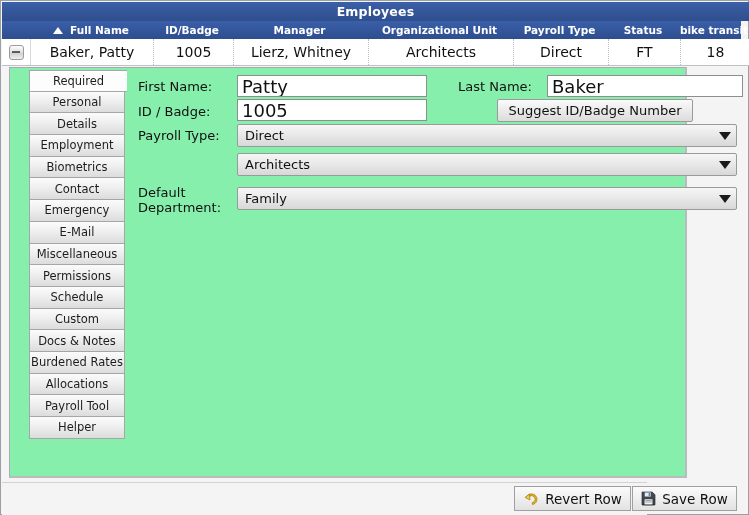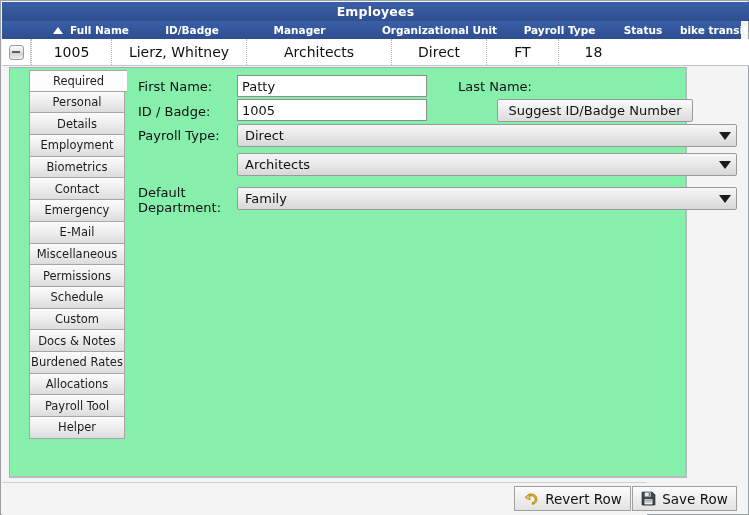--- a/index.html
+++ b/index.html
@@ -173,21 +173,21 @@
     font-size: 13px;
     color: #111111;
     line-height: 15px;
   }
   .text-input {
     position: absolute;
     box-sizing: border-box;
     border: 1px solid #8e8e8e;
     background: #ffffff;
     font-family: "DejaVu Sans", "Liberation Sans", sans-serif;
-    font-size: 13px;
+    font-size: 18px;
     color: #111111;
     padding: 0 4px;
     line-height: 20px;
     height: 22px;
     outline: none;
   }
   .push-btn {
     position: absolute;
     box-sizing: border-box;
     border: 1px solid #9a9a9a;
@@ -299,20 +299,23 @@
         <span>bike transit</span>
       </div>
     </div>
 
   <div id="grid-row">
       <div id="row-expander-cell">
         <span id="collapse-icon">
           <i></i>
         </span>
       </div>
+      <div class="dcell first" style="flex: 0 0 122px;">
+        <span>Baker, Patty</span>
+      </div>
       <div class="dcell" style="flex: 0 0 80px;">
         <span>1005</span>
       </div>
       <div class="dcell" style="flex: 0 0 135px;">
         <span>Lierz, Whitney</span>
       </div>
       <div class="dcell" style="flex: 0 0 145px;">
         <span>Architects</span>
       </div>
       <div class="dcell" style="flex: 0 0 95px;">
@@ -381,20 +384,21 @@
           <span>Helper</span>
         </div>
       </div>
 
     <div id="form-area">
 
       <div class="form-label" style="left:8px; top:11px;">First Name:</div>
       <input class="text-input" style="left: 107px; top: 7px; width: 190px;" type="text" value="Patty">
 
       <div class="form-label" style="left:328px; top:11px;">Last Name:</div>
+      <input class="text-input" style="left: 417px; top: 7px; width: 196px;" type="text" value="Baker">
 
       <div class="form-label" style="left:8px; top:36px;">ID / Badge:</div>
       <input class="text-input" style="left: 107px; top: 31px; width: 190px;" type="text" value="1005">
 
       <div class="push-btn" style="left:367px; top:31px; width:196px; height:23px;">
         <span>Suggest ID/Badge Number</span>
       </div>
 
       <div class="form-label" style="left:8px; top:60px;">Payroll Type:</div>
       <div class="combo" style="left:107px; top:56px; width:500px;">

